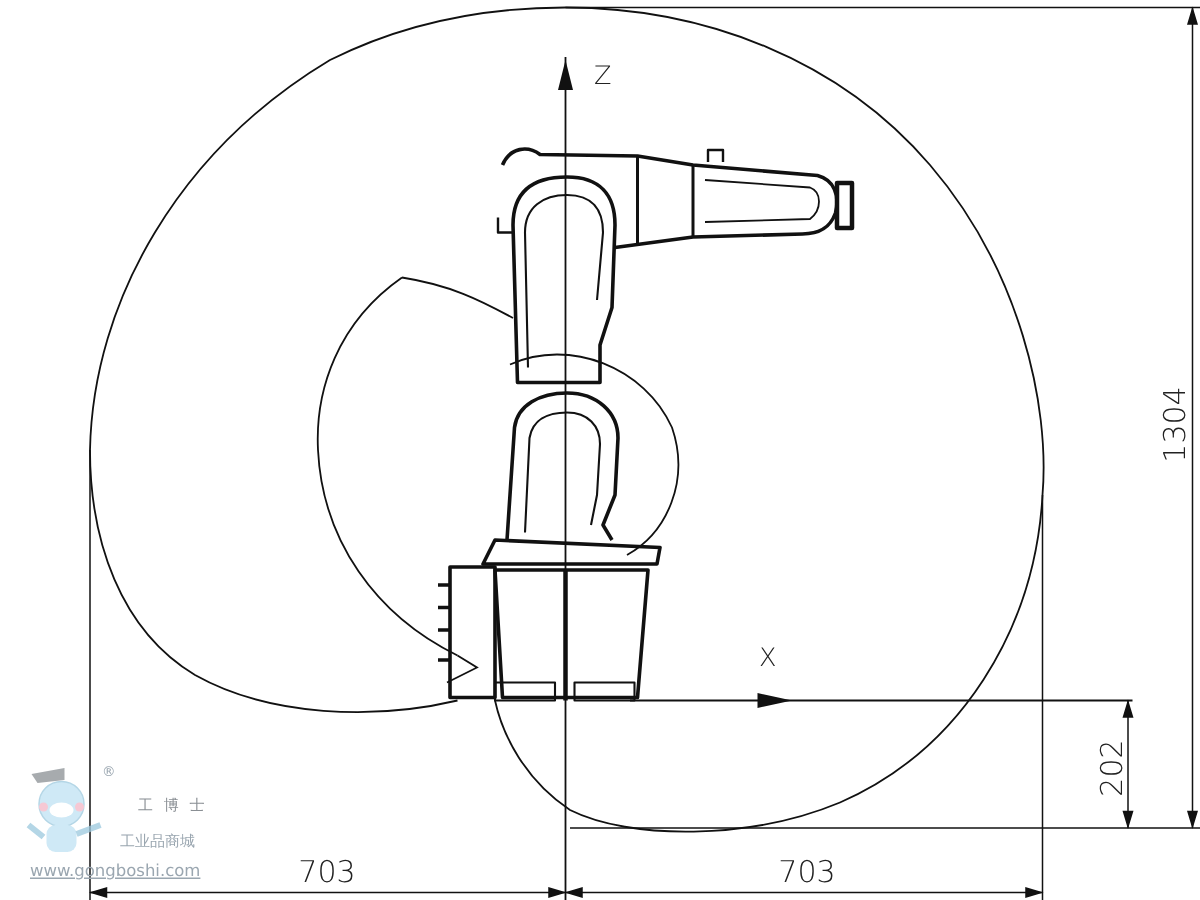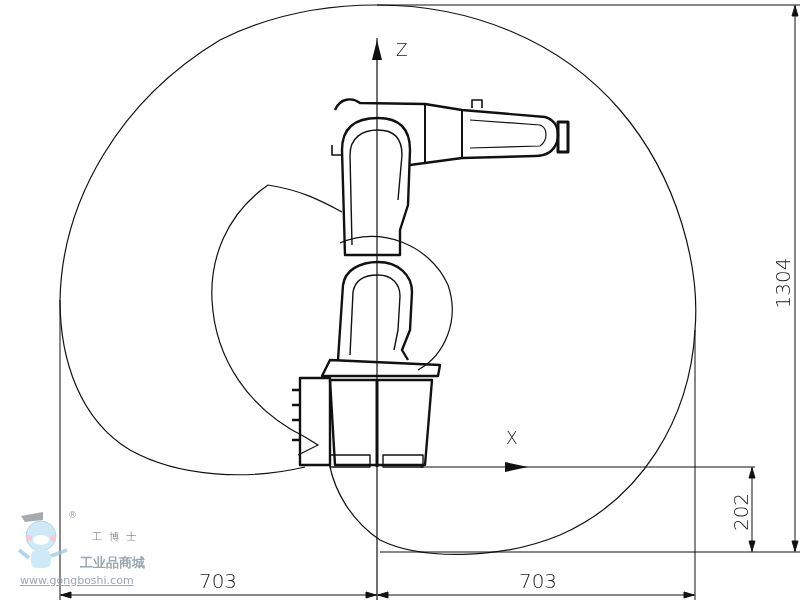--- a/index.html
+++ b/index.html
@@ -94,15 +94,15 @@
     <polygon points="6,6 28,2 28,10 10,12" fill="#8a8f94"></polygon>
     <circle cx="26" cy="26" r="15" fill="#bfe2f3" stroke="#9cc9de"></circle>
     <ellipse cx="26" cy="30" rx="8" ry="5" fill="#fff"></ellipse>
     <circle cx="14" cy="28" r="3" fill="#f3b6c6"></circle>
     <circle cx="38" cy="28" r="3" fill="#f3b6c6"></circle>
     <rect x="16" y="40" width="20" height="18" rx="6" fill="#bfe2f3"></rect>
     <path d="M4,40 L14,48 M36,46 L52,40" stroke="#9cc9de" stroke-width="4"></path>
   </svg>
   <span class="wm" style="left:68px;top:510px;font-size:9px;">®</span>
   <span class="wm" style="left:80px;top:530px;font-size:10px;color:#8a8f94;letter-spacing:2px;margin-left:12px;">工 博 士</span>
-  <span class="wm" style="left:80px;top:554px;font-size:13px;font-weight:bold;">工业品商城</span>
+  <span class="wm" style="left:80px;top:554px;font-size:10px;">工业品商城</span>
   <span class="wm" style="left:20px;top:574px;font-size:11px;text-decoration:underline;">www.gongboshi.com</span>
 </div>
 
 </body></html>

